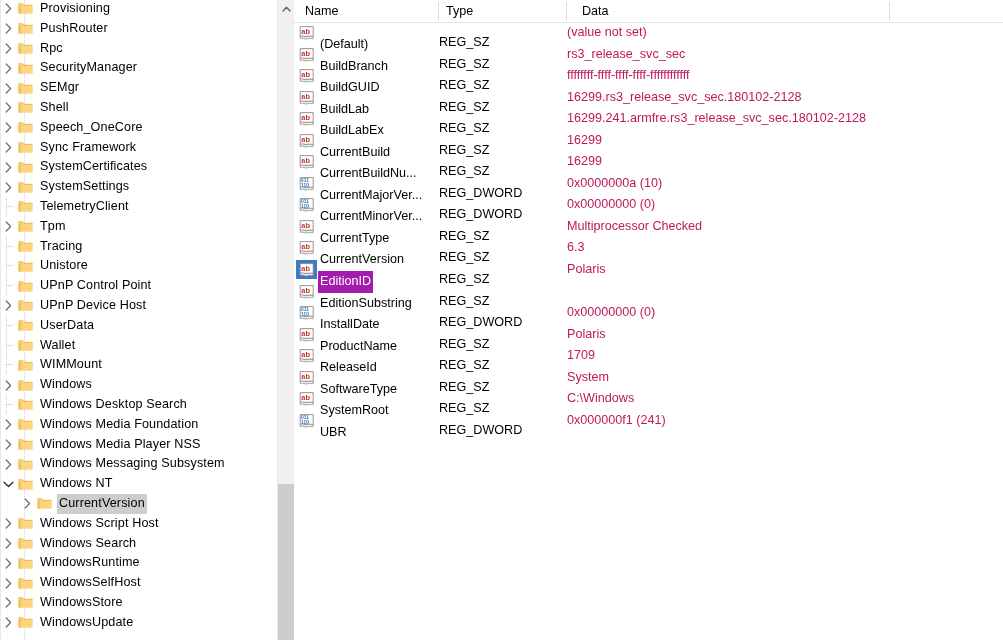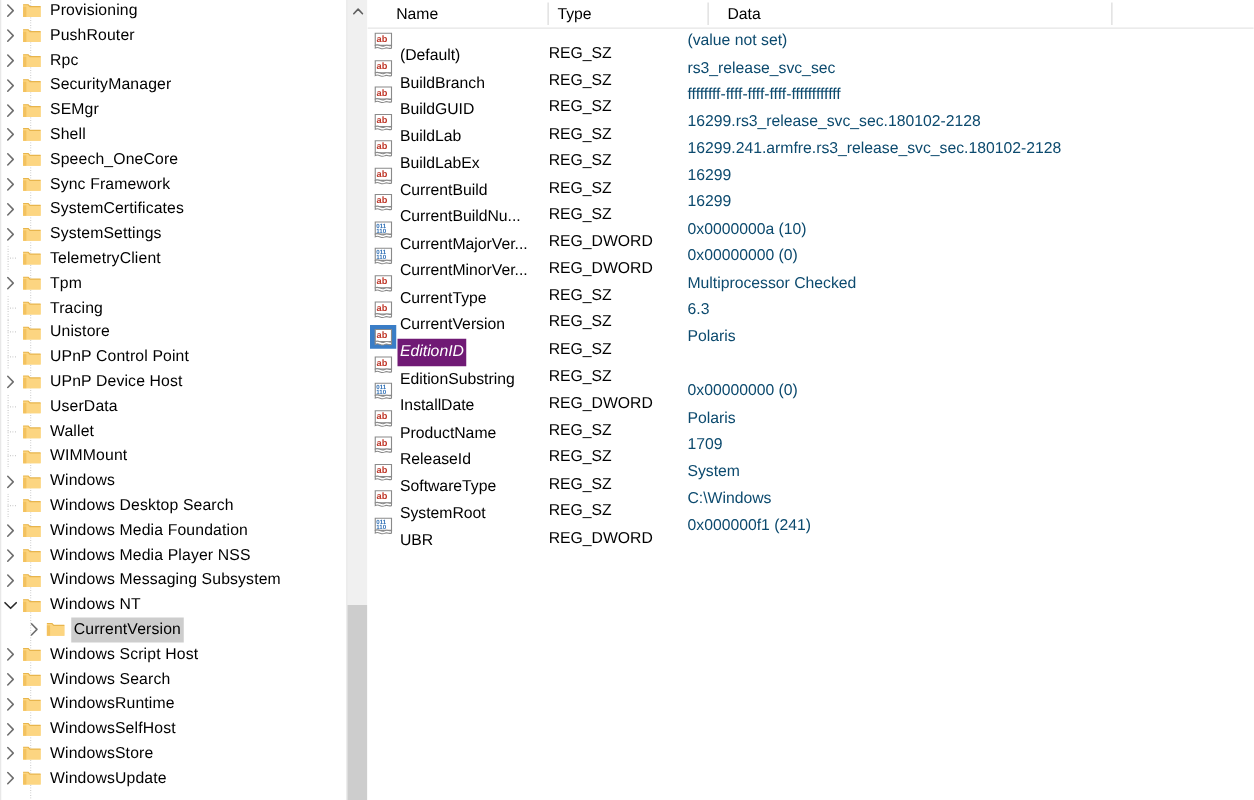--- a/index.html
+++ b/index.html
@@ -240,31 +240,30 @@
     position: absolute;
     left: 145px;
     top: 10px;
     height: 21.55px;
     line-height: 21.55px;
     font-size: 12.6px;
     color: #000;
   }
   .val-data {
     position: absolute;
-    left: 256px;
+    left: 273px;
     top: 0;
     height: 21.55px;
     line-height: 21.55px;
     font-size: 12.6px;
-    color: #0c4a6e;
+    color: #be185d;
   }
   .val-row.selected .val-name {
-    background: #701a75;
+    background: #a21caf;
     color: #ffffff;
-    font-style: italic;
   }
   .val-row.selected .val-icon {
     background: #3a7dc6;
     padding: 0;
   }
   .sel-iconwrap {
     position: absolute;
     left: 2px;
     top: 1px;
     width: 21px;
@@ -804,21 +803,21 @@
       </div>
       <div id="tree-scroll-thumb"></div>
     </div>
   </div>
 
   <div id="pane-divider"></div>
   <div id="pane-divider2"></div>
 
   <div id="list-pane">
     <div id="list-header">
-      <div class="col-head" id="head-name" style="left:16px; width:145px;">Name</div>
+      <div class="col-head" id="head-name" style="left:4px; width:145px;">Name</div>
       <div class="col-sep" style="left:144px;"></div>
       <div class="col-head" id="head-type" style="left:145px; width:128px;">Type</div>
       <div class="col-sep" style="left:272px;"></div>
       <div class="col-head" id="head-data" style="left:281px; width:322px;">Data</div>
       <div class="col-sep" style="left:595px;"></div>
     </div>
     <div id="list-rows">
         <div class="val-row">
           <div class="val-icon"><svg width="16" height="15" viewBox="0 0 16 15" aria-hidden="true">
               <path d="M1.2 1.6 H14.2 V11.3 H1.2 Z" fill="#ffffff" stroke="#8a8a8a" stroke-width="0.9"></path>

